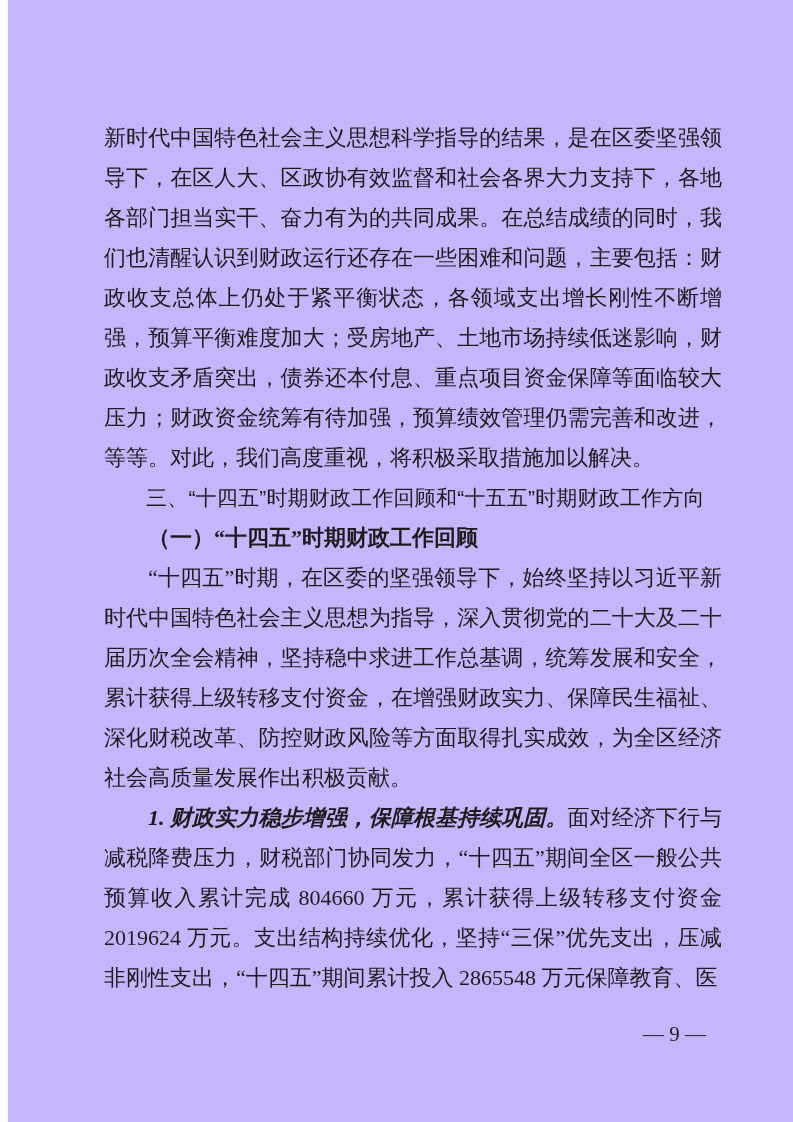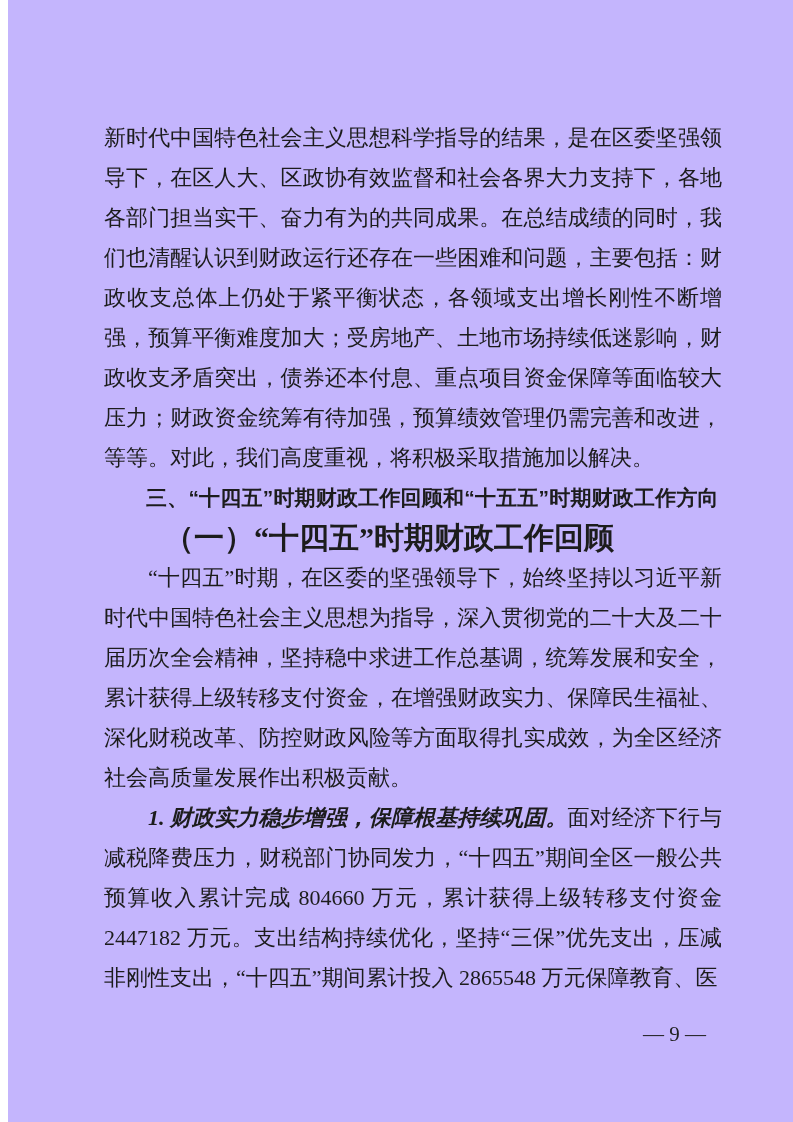--- a/index.html
+++ b/index.html
@@ -22,31 +22,31 @@
   .body-text {
     font-family: "Liberation Serif", "DejaVu Serif", serif;
     font-size: 22px;
     line-height: 40px;
     text-align: justify;
     text-align-last: left;
   }
   .indent { text-indent: 2em; }
   .heading-l1 {
     font-family: "Liberation Sans", "DejaVu Sans", sans-serif;
-    font-weight: bold;
+    font-weight: normal;
     font-size: 21px;
     line-height: 40px;
     text-indent: 2em;
     white-space: nowrap;
     letter-spacing: 0.2px;
   }
   .heading-l2 {
     font-family: "Liberation Serif", "DejaVu Serif", serif;
     font-weight: bold;
-    font-size: 30px;
+    font-size: 22px;
     line-height: 40px;
     text-indent: 2em;
   }
   .lead {
     font-weight: bold;
     font-family: "Liberation Serif", "DejaVu Serif", serif;
     font-style: italic;
   }
   .page-number {
     position: absolute;
@@ -60,16 +60,16 @@
 </style>
 </head>
 <body>
 
 <div class="page">
   <div class="content">
     <p class="body-text">新时代中国特色社会主义思想科学指导的结果，是在区委坚强领导下，在区人大、区政协有效监督和社会各界大力支持下，各地各部门担当实干、奋力有为的共同成果。在总结成绩的同时，我们也清醒认识到财政运行还存在一些困难和问题，主要包括：财政收支总体上仍处于紧平衡状态，各领域支出增长刚性不断增强，预算平衡难度加大；受房地产、土地市场持续低迷影响，财政收支矛盾突出，债券还本付息、重点项目资金保障等面临较大压力；财政资金统筹有待加强，预算绩效管理仍需完善和改进，等等。对此，我们高度重视，将积极采取措施加以解决。</p>
     <h1 class="heading-l1">三、“十四五”时期财政工作回顾和“十五五”时期财政工作方向</h1>
     <h2 class="heading-l2">（一）“十四五”时期财政工作回顾</h2>
     <p class="body-text indent">“十四五”时期，在区委的坚强领导下，始终坚持以习近平新时代中国特色社会主义思想为指导，深入贯彻党的二十大及二十届历次全会精神，坚持稳中求进工作总基调，统筹发展和安全，累计获得上级转移支付资金，在增强财政实力、保障民生福祉、深化财税改革、防控财政风险等方面取得扎实成效，为全区经济社会高质量发展作出积极贡献。</p>
-    <p class="body-text indent"><span class="lead">1. 财政实力稳步增强，保障根基持续巩固。</span><span>面对经济下行与减税降费压力，财税部门协同发力，“十四五”期间全区一般公共预算收入累计完成 804660 万元，累计获得上级转移支付资金 2447182 万元。支出结构持续优化，坚持“三保”优先支出，压减非刚性支出，“十四五”期间累计投入 2865548 万元保障教育、医</span></p>
+    <p class="body-text indent"><span class="lead">1. 财政实力稳步增强，保障根基持续巩固。</span><span>面对经济下行与减税降费压力，财税部门协同发力，“十四五”期间全区一般公共预算收入累计完成 804660 万元，累计获得上级转移支付资金 2019624 万元。支出结构持续优化，坚持“三保”优先支出，压减非刚性支出，“十四五”期间累计投入 2865548 万元保障教育、医</span></p>
   </div>
   <div class="page-number">— 9 —</div>
 </div>
 
 </body></html>

